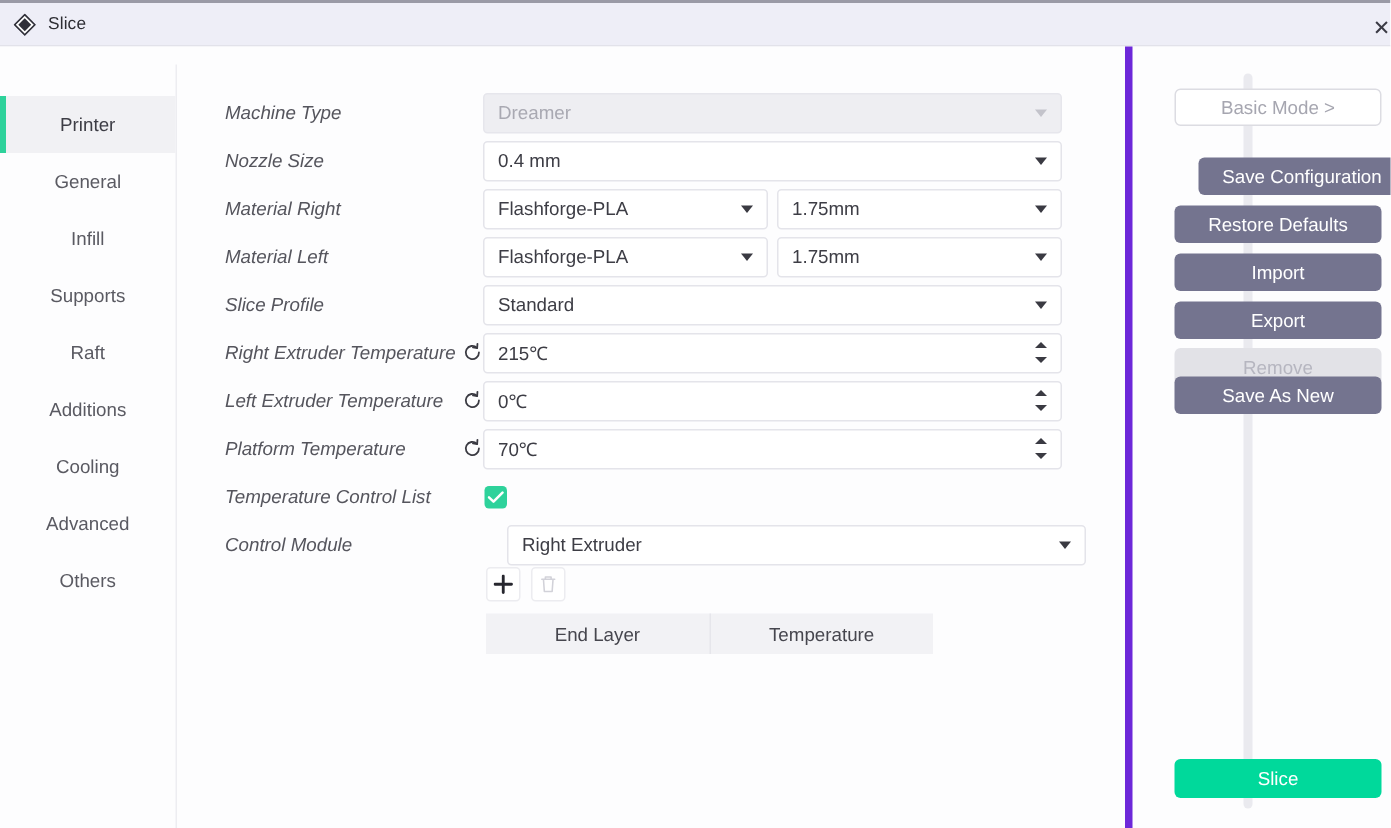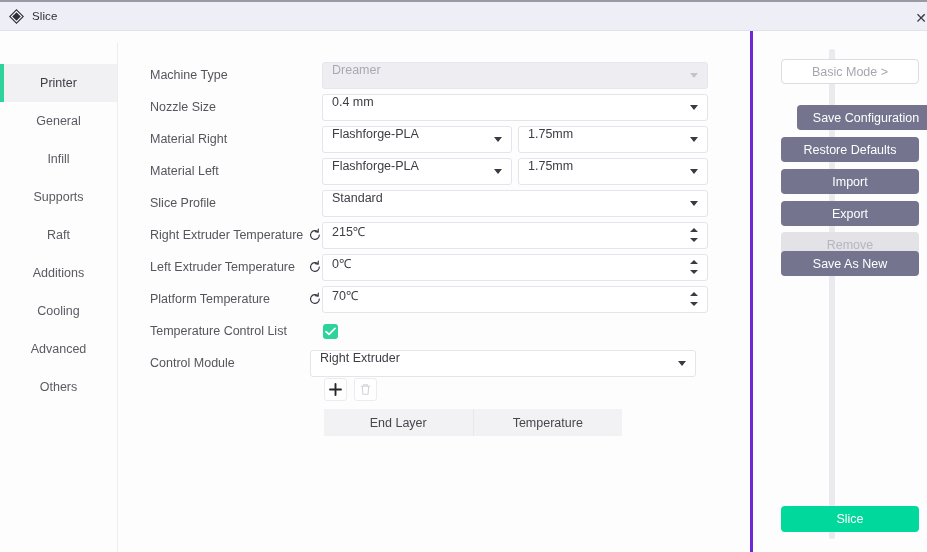--- a/index.html
+++ b/index.html
@@ -113,40 +113,41 @@
     display: flex;
     align-items: center;
   }
   .lbl {
     position: absolute;
     left: 32px;
     width: 170px;
     font-size: 12.5px;
     color: #55555d;
     white-space: nowrap;
+    font-style: italic;
   }
   .reset-icon {
     position: absolute;
     left: 190px;
     width: 14px; height: 14px;
     color: #3d3d45;
     cursor: pointer;
   }
   .reset-icon svg { display: block; }
 
   
   .ctl {
     position: absolute;
     box-sizing: border-box;
     height: 27px;
     background: #ffffff;
     border: 1px solid #e4e4ea;
     border-radius: 3px;
     display: flex;
-    align-items: flex-start;
+    align-items: center;
     font-size: 12.5px;
     color: #3d3d45;
     padding-left: 9px;
     cursor: pointer;
   }
   .ctl.disabled {
     background: #eeeef2;
     border-color: #e6e6ec;
     color: #a9a9b2;
     cursor: default;
@@ -237,21 +238,21 @@
     border-radius: 3px;
     cursor: pointer;
   }
 
   
   .rightpanel {
     position: absolute;
     left: 750px; top: 0;
     width: 177px;
     height: 521px;
-    border-left: 3px solid #6d28d9;
+    border-left: 5px solid #6d28d9;
     box-sizing: border-box;
   }
   .btn {
     position: absolute;
     left: 28px;
     width: 138px;
     height: 25px;
     box-sizing: border-box;
     border-radius: 4px;
     display: flex;
@@ -432,21 +433,21 @@
       <span class="lbl">Temperature Control List</span>
       <span class="chk" style="left:205px; top:9px;">
         <svg width="11" height="9" viewBox="0 0 11 9">
           <path d="M1 4.6 L4 7.4 L10 1.4" fill="none" stroke="#ffffff" stroke-width="1.7" stroke-linecap="round" stroke-linejoin="round"></path>
         </svg>
       </span>
     </div>
 
     <div class="row" style="top:316px;">
       <span class="lbl">Control Module</span>
-      <div class="ctl" style="left:192px; width:386px;">
+      <div class="ctl" style="left:220px; width:386px;">
         <span>Right Extruder</span>
         <span class="caret"></span>
       </div>
     </div>
 
     <div class="sqbtn" style="left:206px; top:347px;">
       <svg width="13" height="13" viewBox="0 0 13 13">
         <path d="M6.5 1 V12 M1 6.5 H12" stroke="#26262e" stroke-width="1.9" stroke-linecap="round"></path>
       </svg>
     </div>

